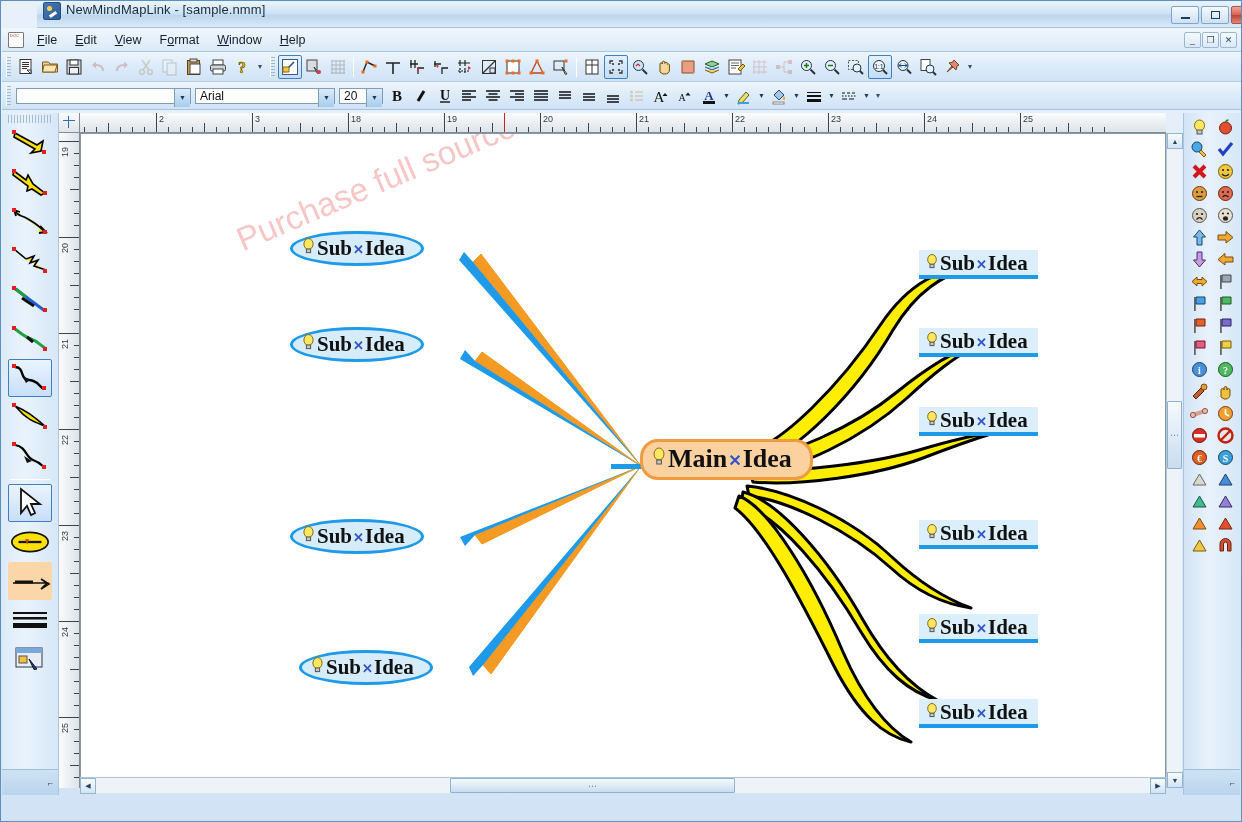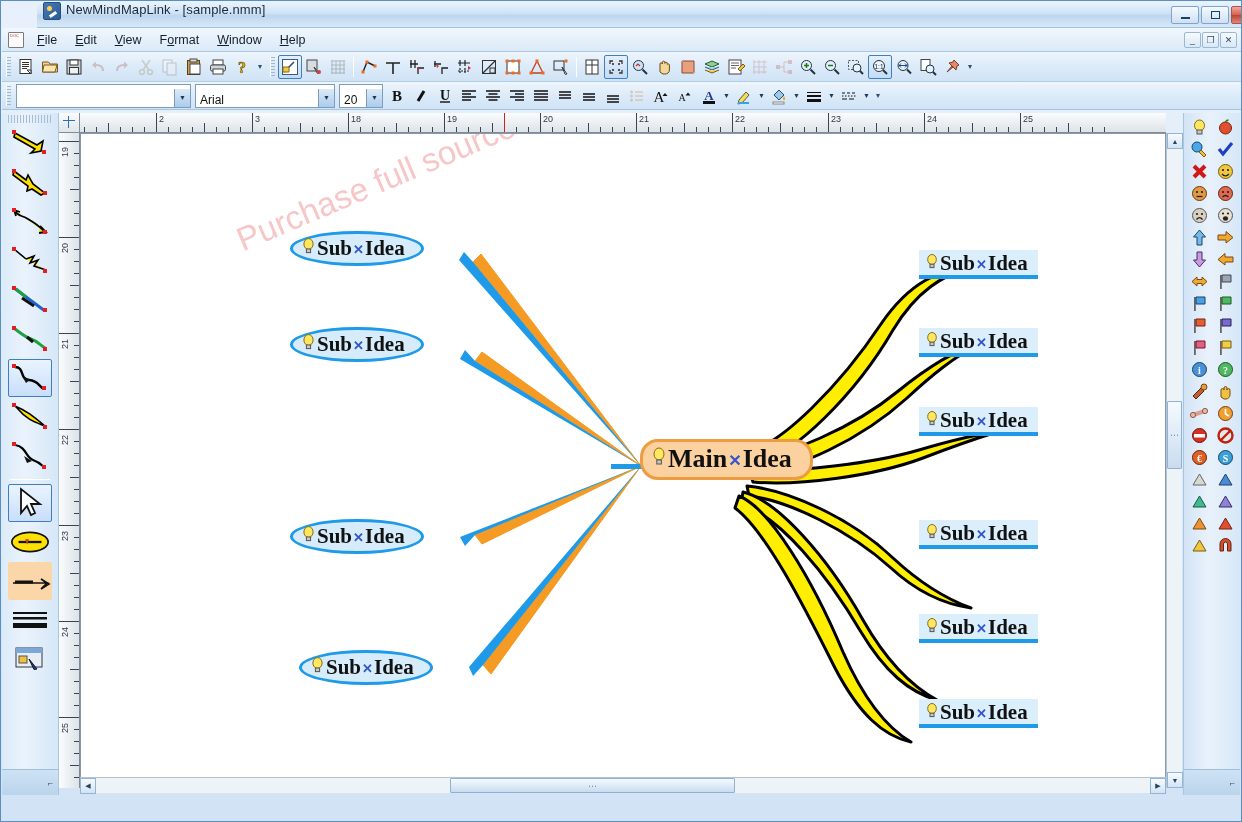--- a/index.html
+++ b/index.html
@@ -111,22 +111,22 @@
   .tbtn.active { border-color:#3f7fc1; background:linear-gradient(180deg,#e4f0fc,#c3dcf4); }
   .tbtn.dim svg { opacity:.35; }
   .tsep { width:1px; height:20px; margin:0 3px; background:#a9c5de; border-right:1px solid #ffffff; flex:0 0 auto;}
   .overflow {
     width:12px; height:24px; display:flex; flex-direction:column; align-items:center;
     justify-content:center; font-size:8px; color:#2d4f70; cursor:pointer; flex:0 0 auto;
   }
 
   
   .combo {
-    height:24px; border:1px solid #7f9db9; background:#fff;
-    display:flex; align-items:flex-end; margin:0 2px; flex:0 0 auto;
+    height:16px; border:1px solid #7f9db9; background:#fff;
+    display:flex; align-items:flex-start; margin:0 2px; flex:0 0 auto;
   }
   .combo .cval { padding:0 4px; font-size:12px; color:#111; white-space:nowrap; overflow:hidden; }
   .combo .carrow {
     width:16px; height:18px; margin-left:auto; flex:0 0 auto;
     background:linear-gradient(180deg,#ddeaf8,#aaccec);
     border-left:1px solid #7f9db9;
     display:flex; align-items:center; justify-content:center;
     font-size:7px; color:#1b3a58; cursor:pointer;
   }
   #style-combo { width:175px; }

